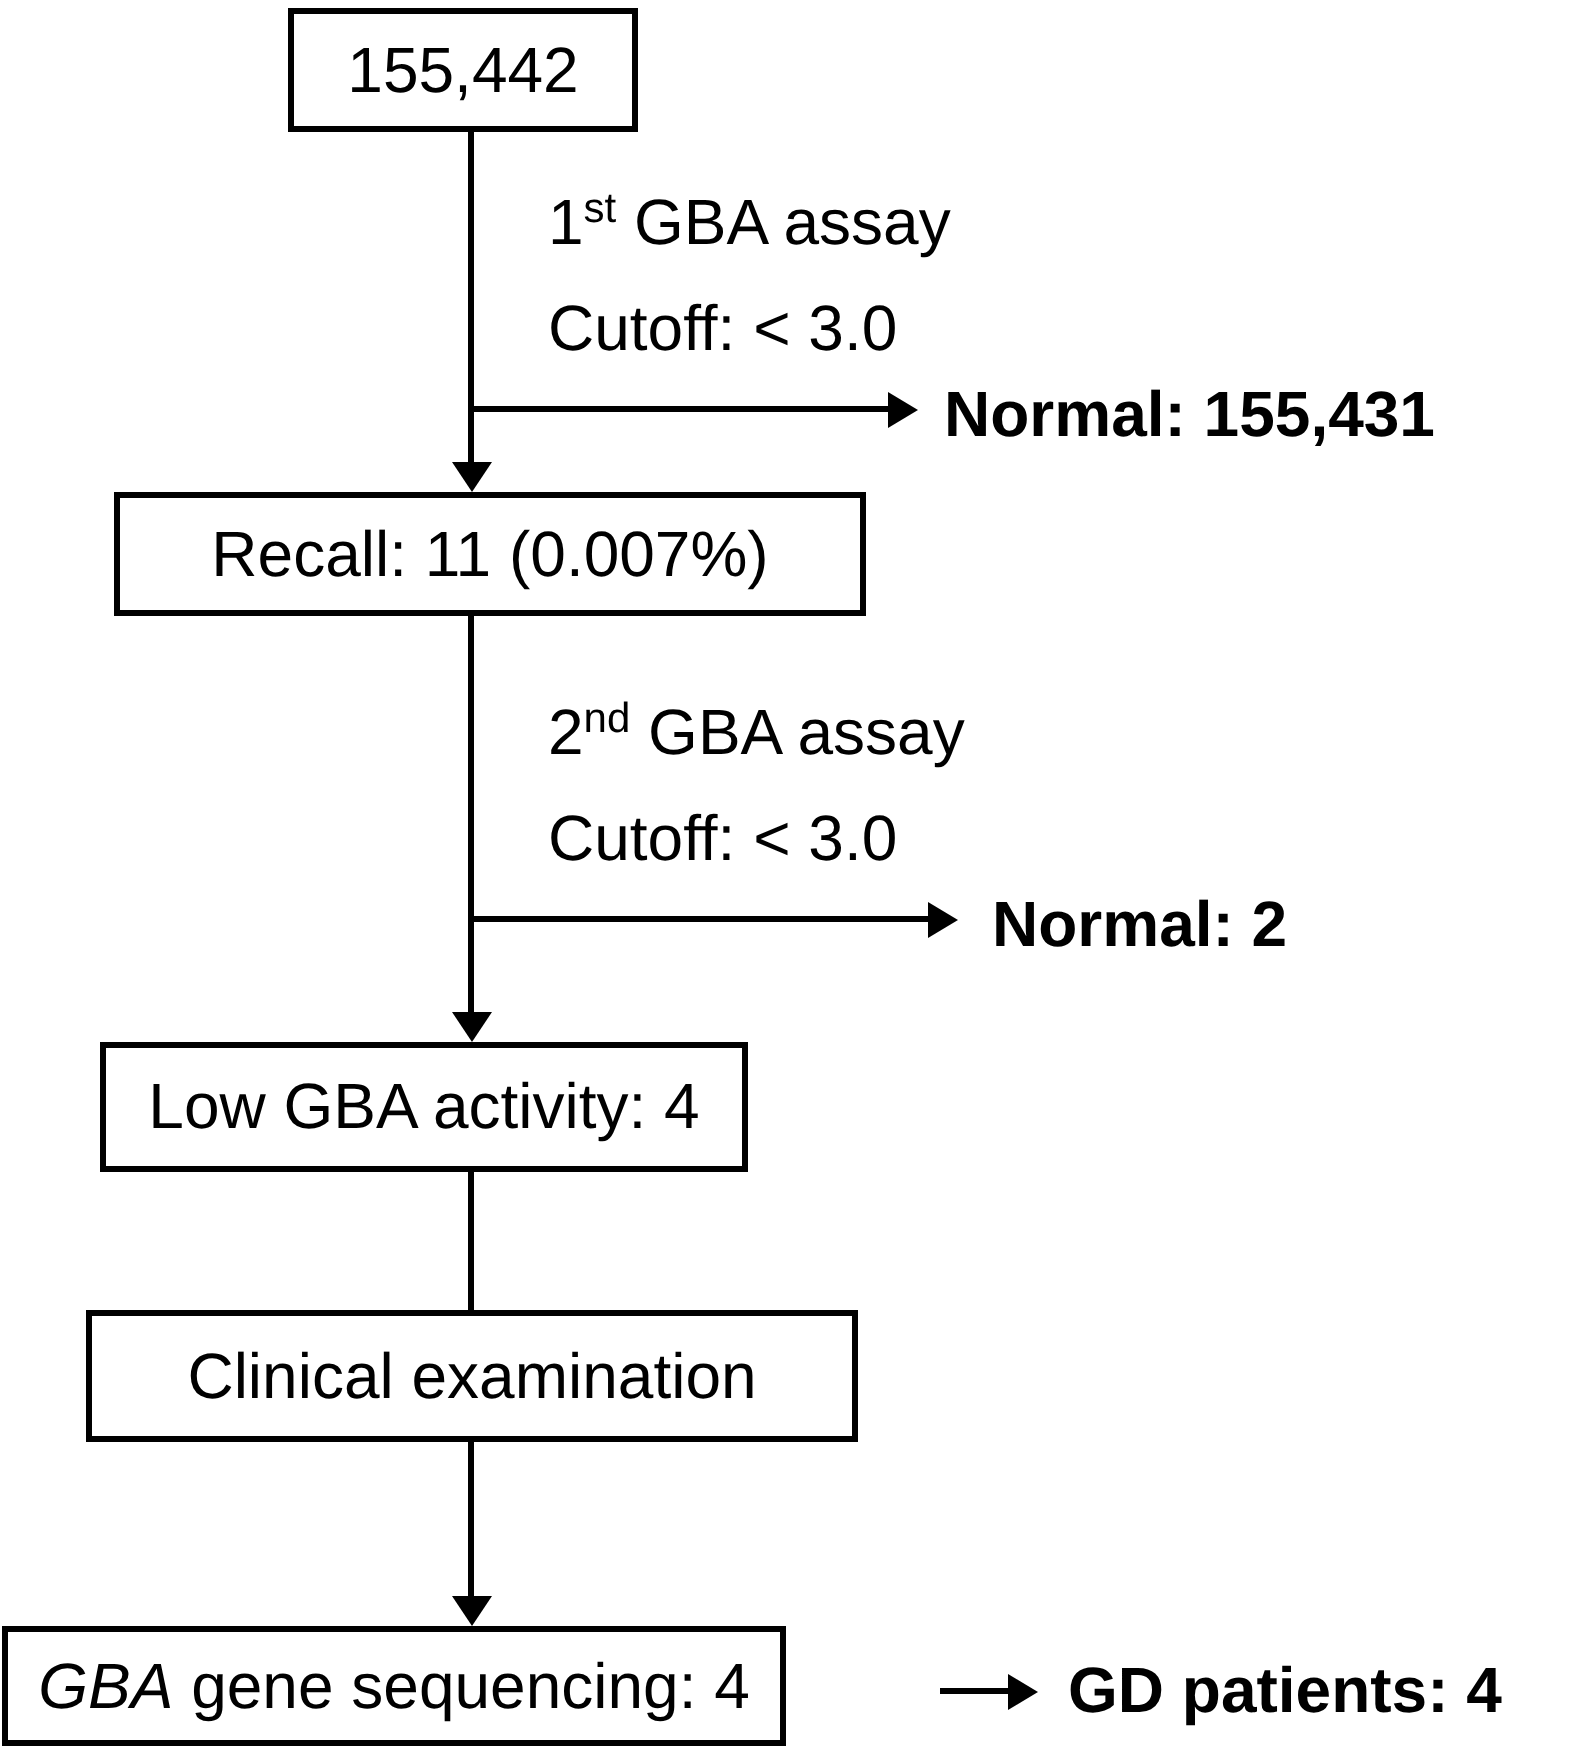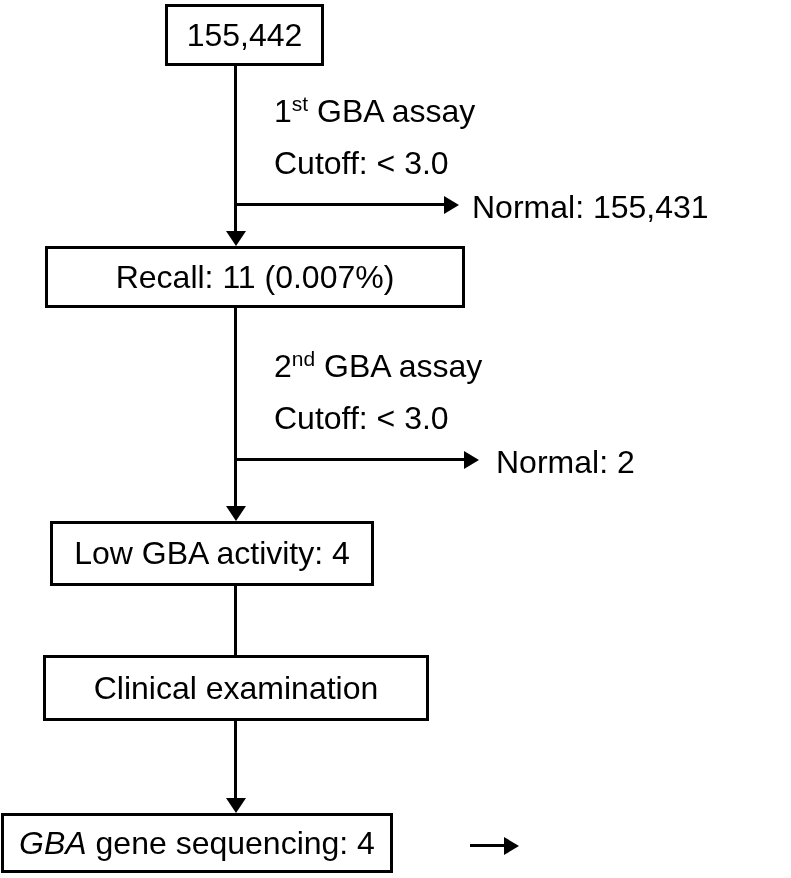--- a/index.html
+++ b/index.html
@@ -16,22 +16,22 @@
   }
   .node {
     position: absolute;
     border: 3px solid #000000;
     background: #ffffff;
     display: flex;
     align-items: center;
     justify-content: center;
     white-space: nowrap;
   }
-  .node-total     { left: 165px; top: 4px;   width: 159px; height: 62px; }
-  .node-recall    { left: 45px;  top: 246px; width: 420px; height: 62px; }
+  .node-total     { left: 144px; top: 4px;   width: 175px; height: 62px; }
+  .node-recall    { left: 57px;  top: 246px; width: 376px; height: 62px; }
   .node-low       { left: 50px;  top: 521px; width: 324px; height: 65px; }
   .node-clinical  { left: 43px;  top: 655px; width: 386px; height: 66px; }
   .node-seq       { left: 1px;   top: 813px; width: 392px; height: 60px; }
   .node-seq i { font-style: italic; }
 
   .vline, .hline { position: absolute; background: #000000; }
   .stem-1 { left: 234px; top: 66px;  width: 3px; height: 168px; }
   .stem-2 { left: 234px; top: 307px; width: 3px; height: 201px; }
   .stem-3 { left: 234px; top: 585px; width: 3px; height: 71px; }
   .stem-4 { left: 234px; top: 720px; width: 3px; height: 80px; }
@@ -72,20 +72,21 @@
   .edge-label sup {
     font-size: 21px;
     vertical-align: baseline;
     position: relative;
     top: -11px;
   }
   .side-text {
     position: absolute;
     line-height: 44px;
     white-space: nowrap;
+    font-weight: bold;
   }
   .text-normal1 { left: 472px; top: 185px; }
   .text-normal2 { left: 496px; top: 440px; }
   .text-gd      { left: 534px; top: 823px; }
 </style>
 </head>
 <body>
 
 <div class="canvas">
 
@@ -129,14 +130,15 @@
     <div>Cutoff: &lt; 3.0</div>
   </div>
 
   <div class="edge-label label-assay2">
     <div><span>2</span><sup>nd</sup><span> GBA assay</span></div>
     <div>Cutoff: &lt; 3.0</div>
   </div>
 
   <div class="side-text text-normal1">Normal: 155,431</div>
   <div class="side-text text-normal2">Normal: 2</div>
+  <div class="side-text text-gd">GD patients: 4</div>
 
 </div>
 
 </body></html>

